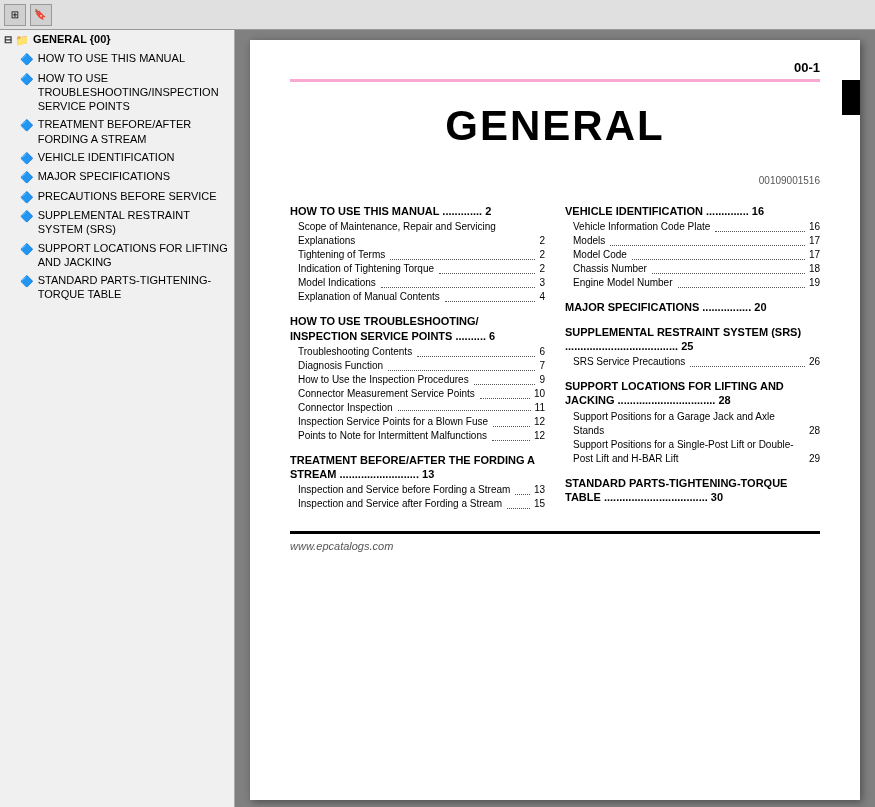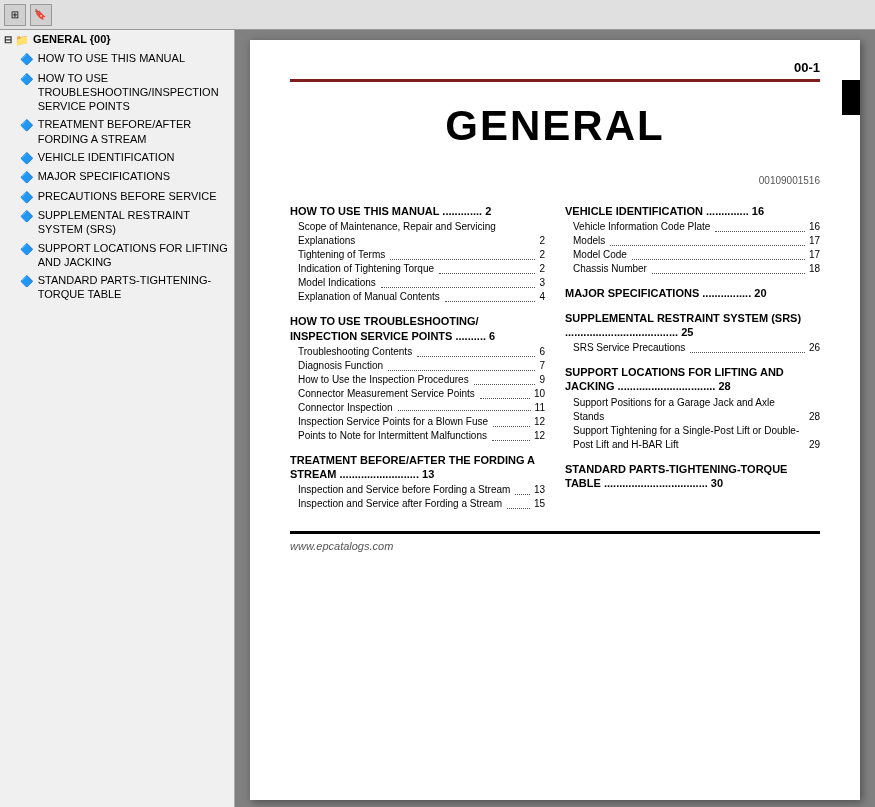--- a/index.html
+++ b/index.html
@@ -18,21 +18,21 @@
     .sidebar-item.parent { font-weight: bold; padding-left: 4px; }
     .sidebar-item .tree-icon { color: #333; margin-right: 3px; font-size: 10px; flex-shrink: 0; margin-top: 1px; }
     .sidebar-item .page-icon { color: #4a7fc1; margin-right: 4px; font-size: 11px; flex-shrink: 0; margin-top: 1px; }
     .sidebar-item .item-label { flex: 1; }
 
     
     .content { flex: 1; background: #808080; overflow-y: auto; display: flex; justify-content: center; align-items: flex-start; padding: 10px; }
 
     .page { background: white; width: 610px; min-height: 760px; padding: 20px 40px 30px 40px; position: relative; box-shadow: 2px 2px 8px rgba(0,0,0,0.4); }
 
-    .page-number { text-align: right; font-size: 13px; font-weight: bold; border-bottom: 3px solid #7f1d1d; padding-bottom: 4px; margin-bottom: 8px; }
+    .page-number { text-align: right; font-size: 13px; font-weight: bold; border-bottom: 3px solid #f9a8d4; padding-bottom: 4px; margin-bottom: 8px; }
 
     .black-tab { position: absolute; right: 0; top: 40px; width: 18px; height: 35px; background: black; }
 
     .page-title { font-size: 42px; font-weight: bold; text-align: center; margin: 20px 0 25px 0; letter-spacing: 2px; }
 
     .contents-header { text-align: center; margin-bottom: 4px; }
     .contents-title { font-size: 14px; font-weight: bold; letter-spacing: 2px; }
     .contents-code { font-size: 10px; text-align: right; color: #555; margin-bottom: 8px; }
 
     .toc-columns { display: flex; gap: 20px; }
@@ -259,20 +259,27 @@
                 <span class="page-ref">17</span>
               </span>
             </div>
             <div class="toc-item">
               <span>Chassis Number</span>
               <span style="display:flex;align-items:flex-end;gap:2px;flex:1;margin-left:3px">
                 <span class="dots" style="border-bottom:1px dotted #555;flex:1;height:12px"></span>
                 <span class="page-ref">18</span>
               </span>
             </div>
+            <div class="toc-item">
+              <span>Engine Model Number</span>
+              <span style="display:flex;align-items:flex-end;gap:2px;flex:1;margin-left:3px">
+                <span class="dots" style="border-bottom:1px dotted #555;flex:1;height:12px"></span>
+                <span class="page-ref">19</span>
+              </span>
+            </div>
 
             <div class="toc-section-title">MAJOR SPECIFICATIONS ................ 20</div>
 
 
             <div class="toc-section-title">SUPPLEMENTAL RESTRAINT SYSTEM (SRS) ..................................... 25</div>
             <div class="toc-item">
               <span>SRS Service Precautions</span>
               <span style="display:flex;align-items:flex-end;gap:2px;flex:1;margin-left:3px">
                 <span class="dots" style="border-bottom:1px dotted #555;flex:1;height:12px"></span>
                 <span class="page-ref">26</span>
@@ -281,21 +288,21 @@
 
             <div class="toc-section-title">SUPPORT LOCATIONS FOR LIFTING AND JACKING ................................ 28</div>
             <div class="toc-item">
               <span>Support Positions for a Garage Jack and Axle Stands</span>
               <span style="display:flex;align-items:flex-end;gap:2px;flex:1;margin-left:3px">
                 <span class="dots" style="border-bottom:1px dotted #555;flex:1;height:12px"></span>
                 <span class="page-ref">28</span>
               </span>
             </div>
             <div class="toc-item">
-              <span>Support Tightening for a Single-Post Lift or Double-Post Lift and H-BAR Lift</span>
+              <span>Support Positions for a Single-Post Lift or Double-Post Lift and H-BAR Lift</span>
               <span style="display:flex;align-items:flex-end;gap:2px;flex:1;margin-left:3px">
                 <span class="dots" style="border-bottom:1px dotted #555;flex:1;height:12px"></span>
                 <span class="page-ref">29</span>
               </span>
             </div>
 
             <div class="toc-section-title">STANDARD PARTS-TIGHTENING-TORQUE TABLE .................................. 30</div>
           </div>
         </div>
 

